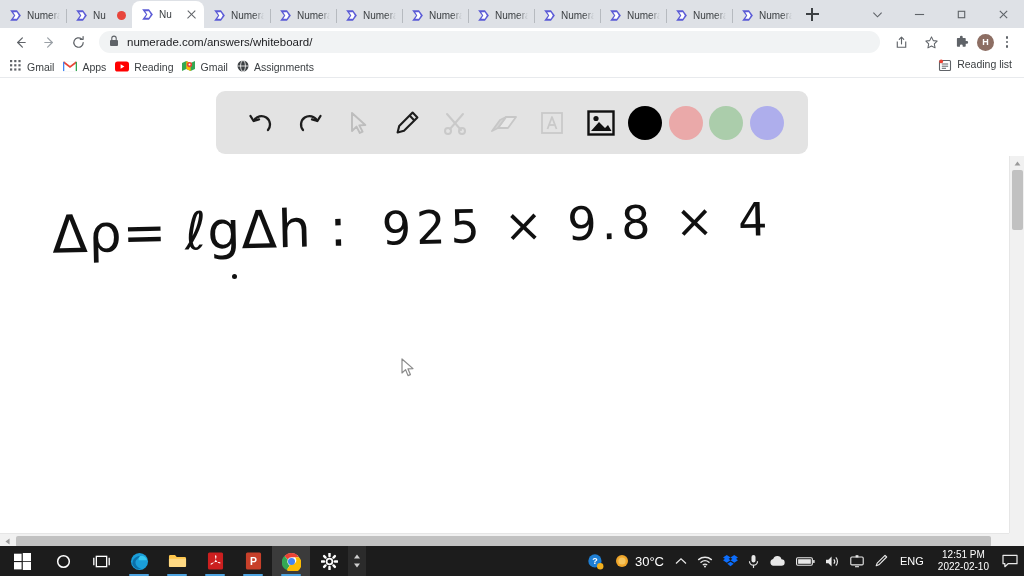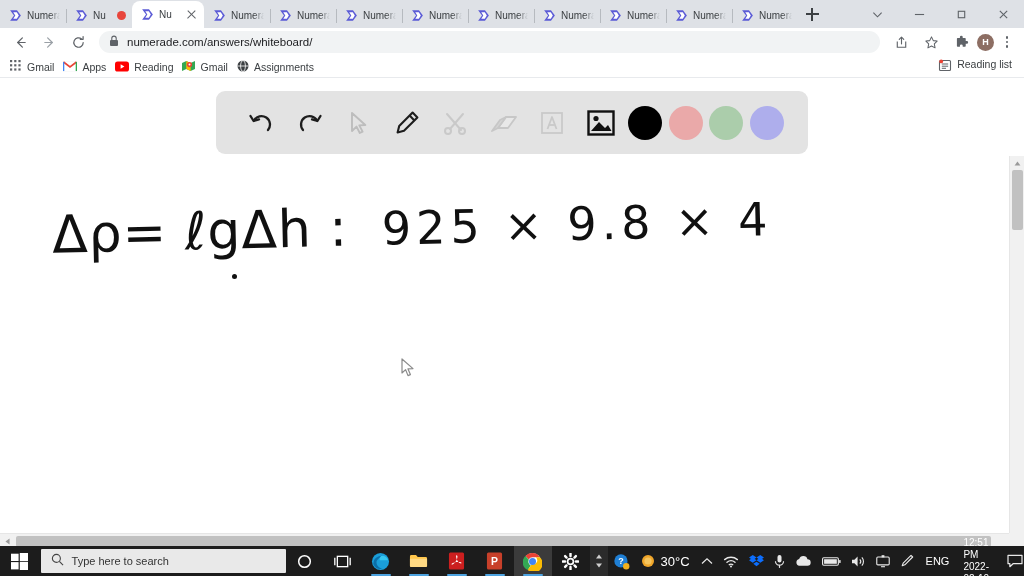--- a/index.html
+++ b/index.html
@@ -593,29 +593,20 @@
     <div class="startbtn">
       <svg width="17" height="17" viewBox="0 0 17 17">
           <g fill="#ffffff">
             <rect x="0" y="0.7" width="7.6" height="7.3"></rect>
             <rect x="8.8" y="0" width="8.2" height="8"></rect>
             <rect x="0" y="9.1" width="7.6" height="7.3"></rect>
             <rect x="8.8" y="8.8" width="8.2" height="8.2"></rect>
           </g>
         </svg>
     </div>
-    <div class="tb-search">
-      <span>
-        <svg width="13" height="13" viewBox="0 0 14 14">
-            <circle cx="5.8" cy="5.8" r="4.3" fill="none" stroke="#444" stroke-width="1.2"></circle>
-            <line x1="9" y1="9" x2="13" y2="13" stroke="#444" stroke-width="1.2"></line>
-          </svg>
-      </span>
-      <span class="tb-search-text">Type here to search</span>
-    </div>
 
     <div class="tb-icons">
       <div class="tb-icon">
         <svg width="15" height="15" viewBox="0 0 16 16">
             <circle cx="8" cy="8" r="6.2" fill="none" stroke="#ffffff" stroke-width="1.6"></circle>
           </svg>
       </div>
       <div class="tb-icon">
         <svg width="17" height="15" viewBox="0 0 18 16">
             <rect x="3.5" y="2.5" width="11" height="11" fill="none" stroke="#ffffff" stroke-width="1.4"></rect>

